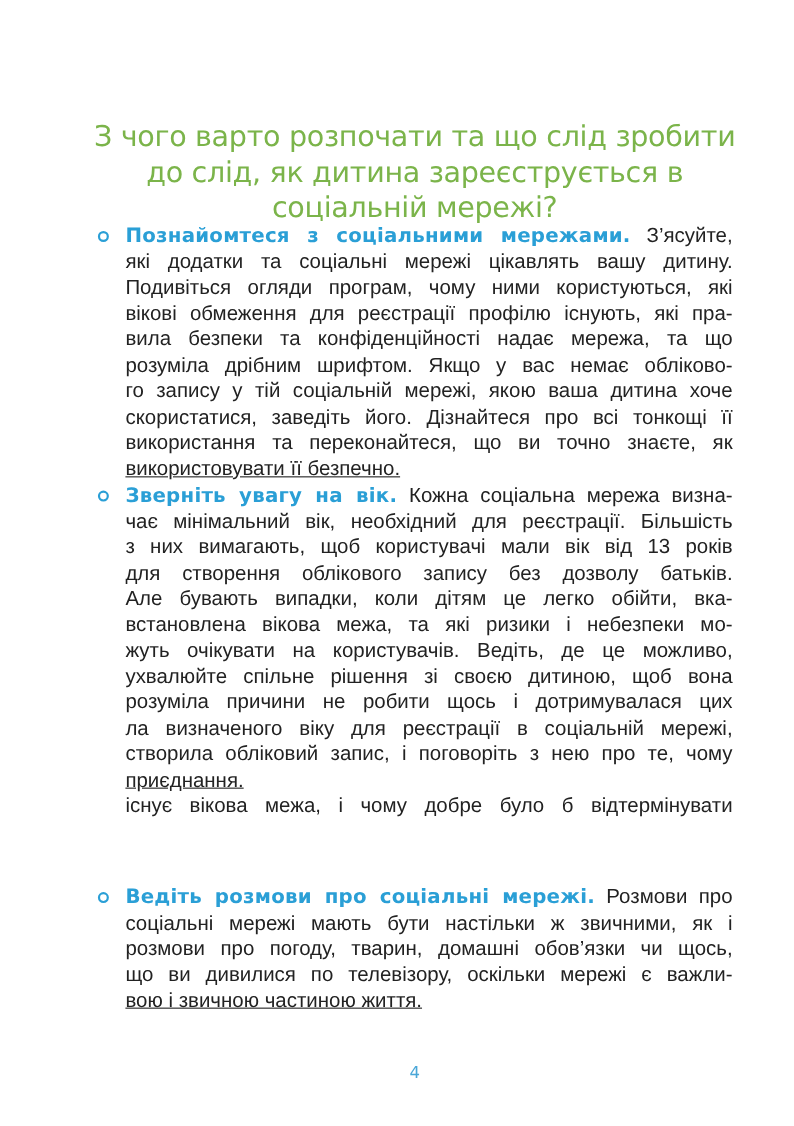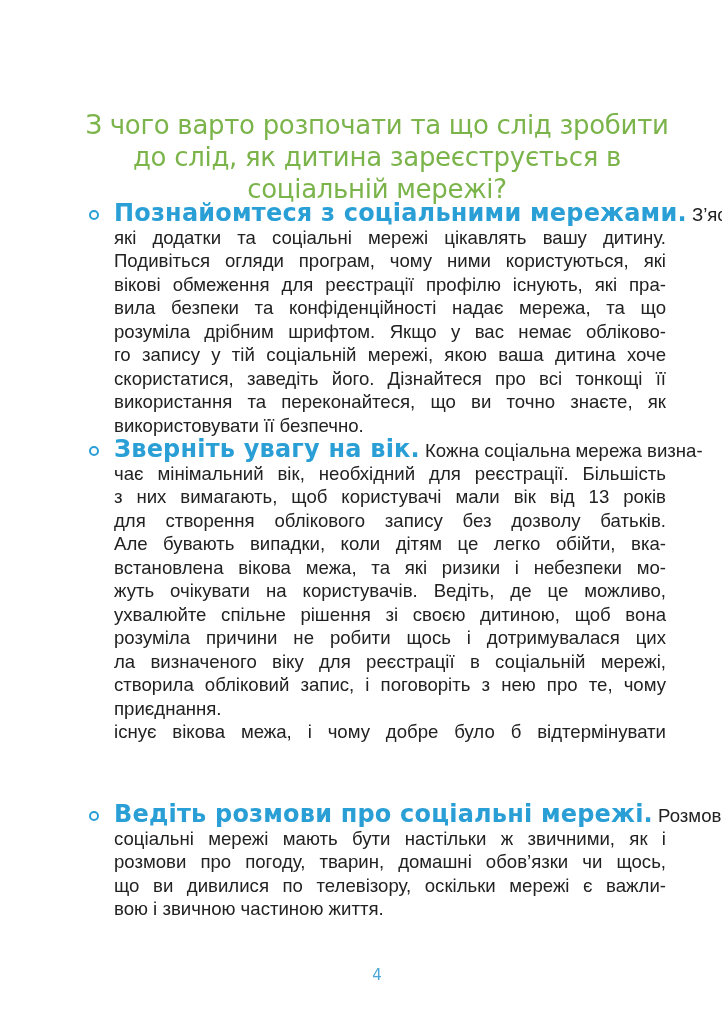--- a/index.html
+++ b/index.html
@@ -16,22 +16,22 @@
     .bullet {
       position: absolute; left: 3px; top: 8px; width: 6px; height: 6px;
       border: 2.5px solid #2a9fd6; border-radius: 50%; box-sizing: content-box;
     }
     .body {
       position: absolute; left: 28px; width: 552px;
       font-family: "Liberation Sans", sans-serif; font-size: 18.6px;
       line-height: 23.5px; color: #222;
     }
     .ln { display: block; text-align: justify; text-align-last: justify; white-space: nowrap; height: 23.5px; overflow: visible; }
-    .ln.last { text-align-last: left; }
-    .hd { color: #2a9fd6; font-weight: bold; font-family: "DejaVu Sans", sans-serif; font-size: 24px; letter-spacing: 0.2px; }
+    .ln.last { text-align-last: left; text-decoration: underline; }
+    .hd { color: #2a9fd6; font-weight: bold; font-family: "DejaVu Sans", sans-serif; font-size: 18px; letter-spacing: 0.2px; }
     .pagenum {
       position: absolute; left: 0; width: 722px; top: 966px; text-align: center;
       color: #4aa7d8; font-family: "DejaVu Sans", sans-serif; font-size: 15px;
     }
   </style>
 </head>
 <body>
 
 <div class="page">
 

